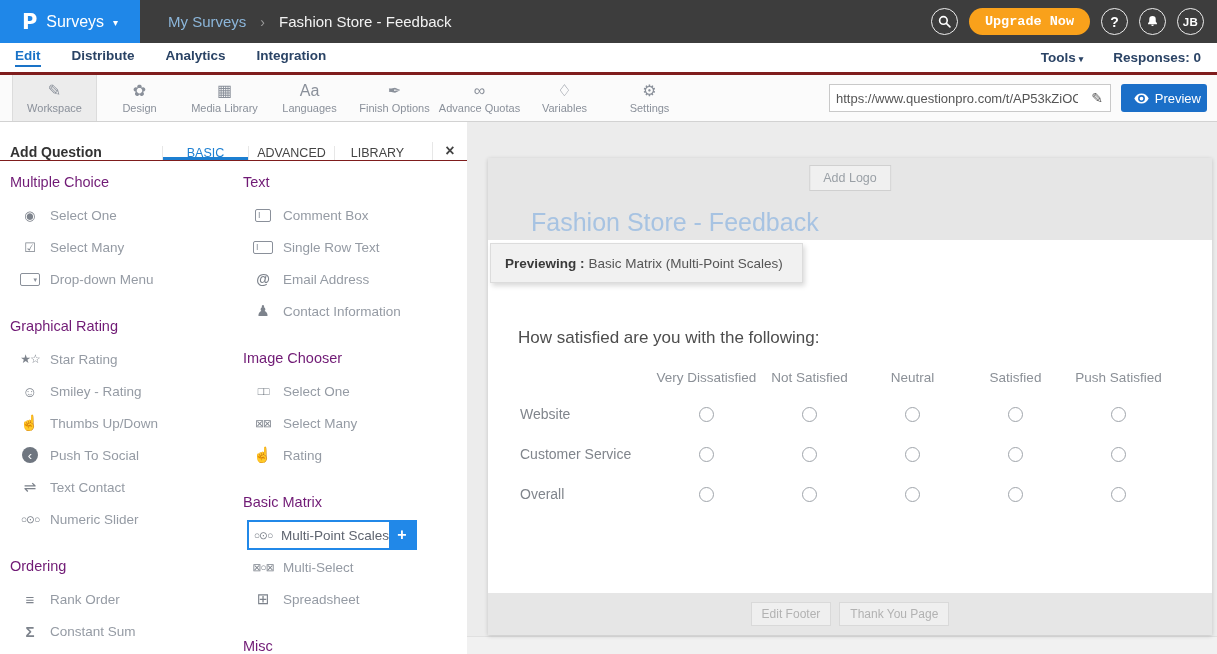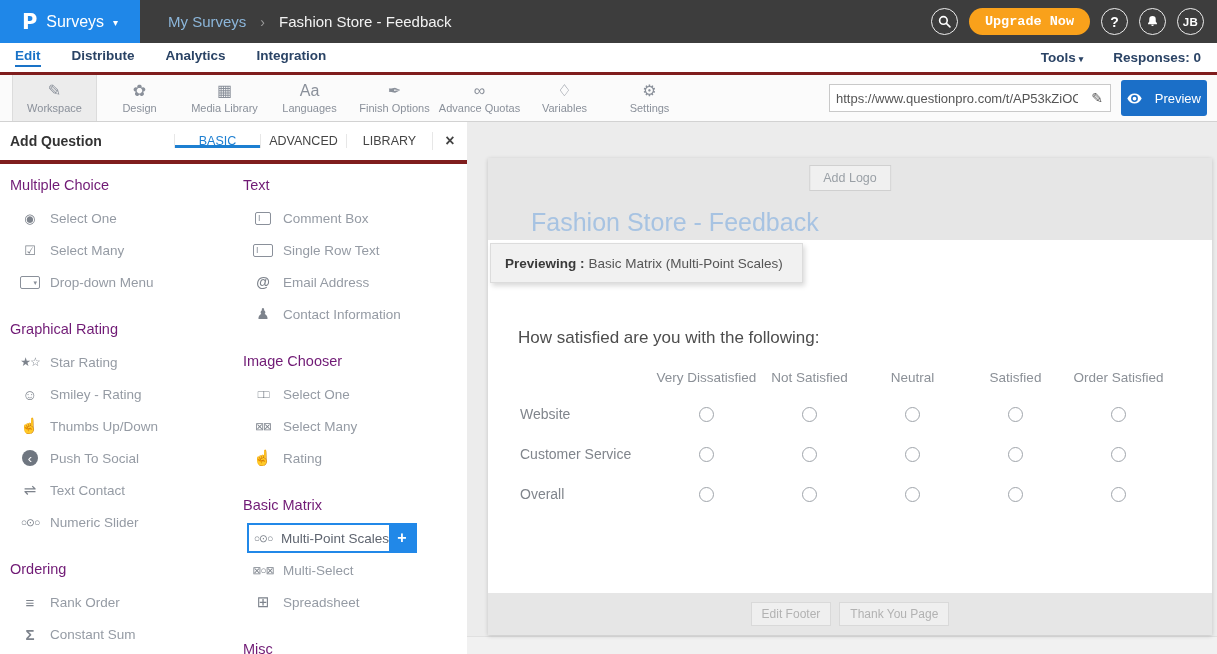--- a/index.html
+++ b/index.html
@@ -35,28 +35,28 @@
   .toolbar{position:absolute;top:75px;left:0;width:100%;height:47px;background:#fbfbfb;border-bottom:1px solid #d2d2d2;display:flex;align-items:center;box-sizing:border-box;padding-left:12px;}
   .tb-items{display:flex;height:100%;}
   .tb-item{width:85px;height:100%;display:flex;flex-direction:column;align-items:center;justify-content:center;gap:3px;cursor:pointer;box-sizing:border-box;}
   .tb-item.active{background:#ececec;border-left:1px solid #dcdcdc;border-right:1px solid #dcdcdc;}
   .tb-icon{font-size:16px;line-height:1;color:#8a909a;}
   .tb-label{font-size:11px;color:#8a909a;white-space:nowrap;}
   .toolbar-right{margin-left:auto;display:flex;align-items:center;gap:10px;padding-right:10px;}
   .urlbox{width:282px;height:28px;border:1px solid #c9c9c9;background:#fff;display:flex;align-items:center;box-sizing:border-box;}
   .urlbox input{flex:1;border:none;outline:none;font-family:inherit;font-size:13px;color:#555;padding:0 6px;min-width:0;background:transparent;}
   .url-pencil{width:26px;text-align:center;color:#555;font-size:14px;cursor:pointer;}
-  .preview-btn{height:36px;width:86px;border:none;border-radius:3px;background:#1b6fc8;color:#fff;font-size:13px;font-family:inherit;display:flex;align-items:center;justify-content:space-between;gap:6px;cursor:pointer;}
+  .preview-btn{height:28px;width:86px;border:none;border-radius:3px;background:#1b6fc8;color:#fff;font-size:13px;font-family:inherit;display:flex;align-items:center;justify-content:flex-end;gap:6px;cursor:pointer;}
 
   
   .main{position:absolute;top:122px;left:0;width:100%;height:532px;display:flex;}
 
   
   .panel{width:467px;background:#fff;display:flex;flex-direction:column;flex-shrink:0;}
-  .panel-head{height:38px;display:flex;align-items:center;border-bottom:4px solid #7f1d1d;flex-shrink:0;}
+  .panel-head{height:38px;display:flex;align-items:flex-end;border-bottom:1px solid #7f1d1d;flex-shrink:0;gap:12px;}
   .panel-title{flex:1;display:flex;align-items:center;padding-left:10px;font-size:14px;font-weight:700;color:#333;}
   .panel-tab{width:86px;display:flex;align-items:center;justify-content:center;font-size:12.5px;color:#444;border-left:1px solid #e7e7e7;cursor:pointer;box-sizing:border-box;}
   .panel-tab.active{color:#1d7fd1;box-shadow:inset 0 -3px 0 #1d7fd1;}
   .panel-close{width:34px;display:flex;align-items:center;justify-content:center;border-left:1px solid #e7e7e7;color:#444;font-size:16px;font-weight:700;cursor:pointer;}
   .panel-body{flex:1;display:flex;padding-top:10px;overflow:hidden;}
   .qt-col{width:233px;box-sizing:border-box;padding-left:10px;}
   .qt-section{margin-bottom:20px;}
   .qt-heading{font-size:14.5px;line-height:22px;color:#701a75;font-weight:500;margin-bottom:6px;}
   .qt-item{height:32px;display:flex;align-items:center;gap:8px;padding-left:8px;color:#959ba4;font-size:13.5px;cursor:pointer;white-space:nowrap;}
   .qicon{width:24px;display:inline-flex;align-items:center;justify-content:center;color:#7d838c;font-size:15px;flex-shrink:0;}
@@ -344,21 +344,21 @@
             <b>Previewing :</b>
             <span>Basic Matrix (Multi-Point Scales)</span>
           </div>
           <div class="question">How satisfied are you with the following:</div>
           <div class="matrix" id="matrix">
               <div class="m-head"></div>
               <div class="m-head">Very Dissatisfied</div>
               <div class="m-head">Not Satisfied</div>
               <div class="m-head">Neutral</div>
               <div class="m-head">Satisfied</div>
-              <div class="m-head">Order Satisfied</div>
+              <div class="m-head">Push Satisfied</div>
               <div class="m-rowlabel">Website</div>
               <div class="m-cell">
        <span class="radio"></span>
      </div>
               <div class="m-cell">
        <span class="radio"></span>
      </div>
               <div class="m-cell">
        <span class="radio"></span>
      </div>

